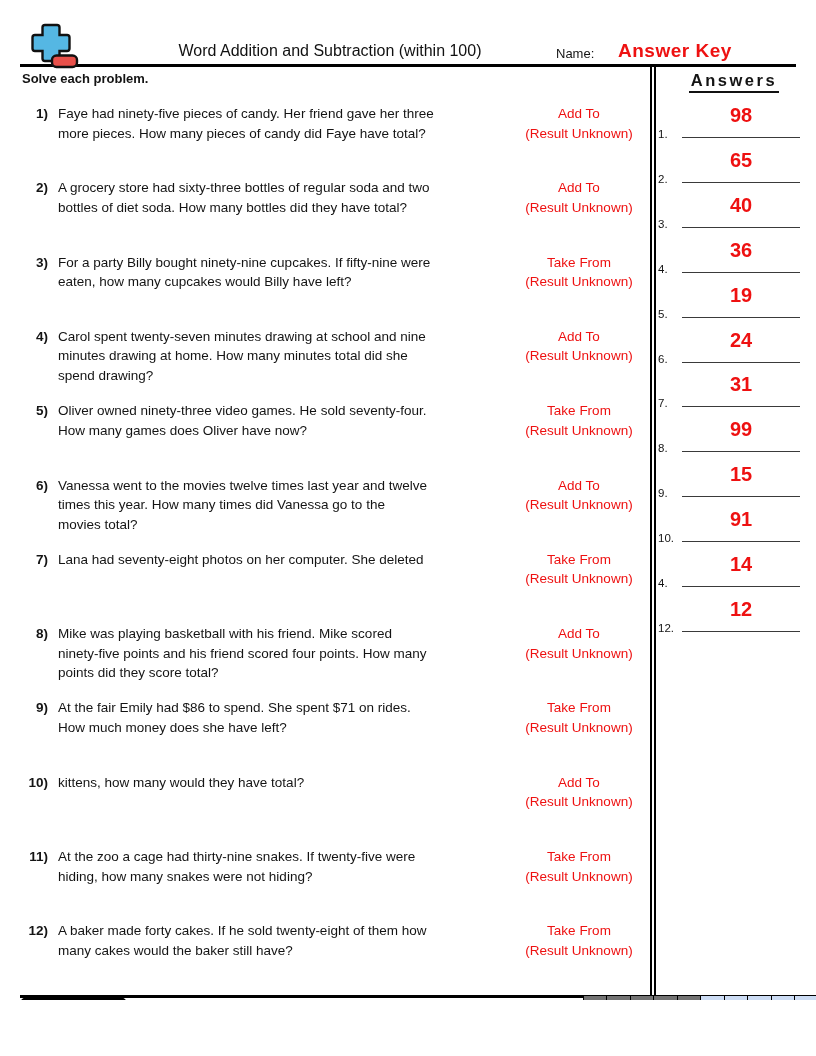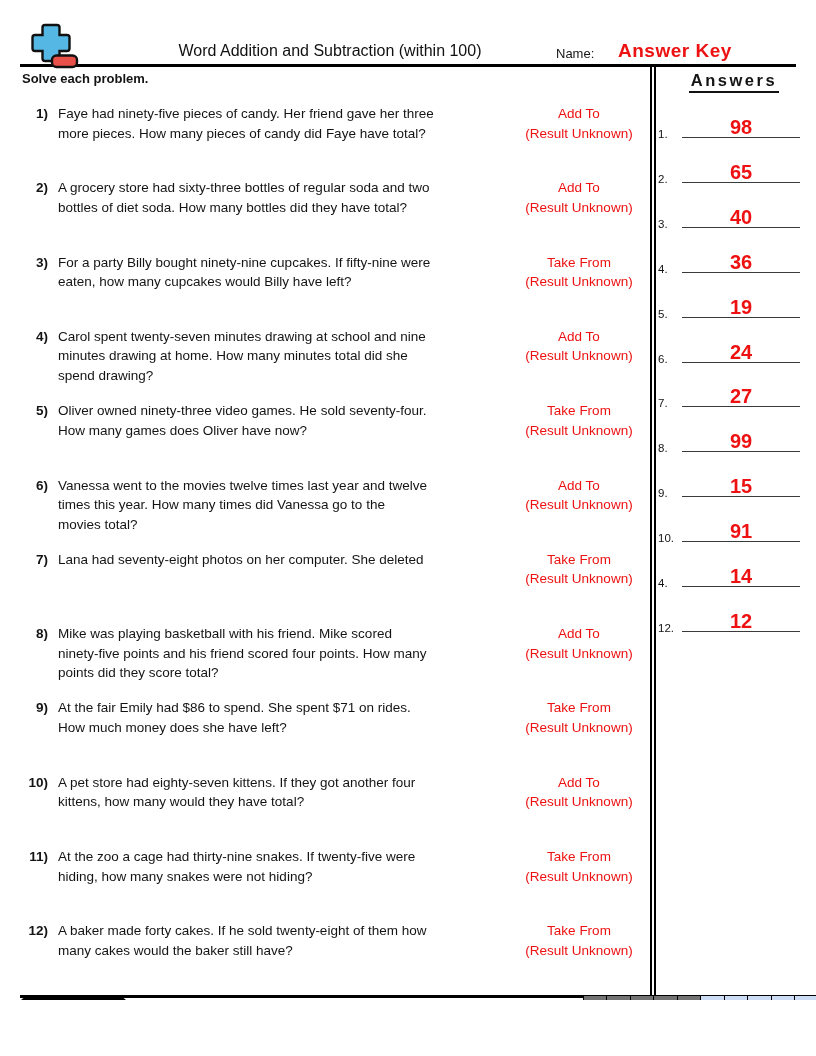--- a/index.html
+++ b/index.html
@@ -36,21 +36,21 @@
   }
   .answers-title-wrap{position:absolute;left:660px;top:71px;width:148px;text-align:center;}
   .answers-title{
     display:inline-block;font-size:16.5px;font-weight:bold;letter-spacing:2.5px;
     border-bottom:2px solid #111;padding:0 2px 1px 2px;
   }
   .answer-row{position:absolute;left:656px;width:152px;height:36px;}
   .a-num{position:absolute;left:2px;bottom:3px;font-size:11.5px;}
   .a-line{position:absolute;left:26px;right:8px;bottom:5px;border-bottom:1.8px solid #3a3a3a;}
   .a-val{
-    position:absolute;left:26px;right:8px;bottom:4px;text-align:center;
+    position:absolute;left:26px;right:8px;bottom:16px;text-align:center;
     font-size:20px;font-weight:bold;color:var(--red);
   }
   
   .problem{position:absolute;left:22px;width:628px;}
   .p-num{position:absolute;left:0;top:0;width:26px;text-align:right;font-weight:bold;font-size:13.5px;line-height:19.5px;}
   .p-text{position:absolute;left:36px;top:0;width:452px;font-size:13.5px;line-height:19.5px;}
   .p-type{
     position:absolute;left:486px;top:0;width:142px;text-align:center;
     color:var(--red);font-size:13.5px;line-height:19.5px;
   }
@@ -126,21 +126,21 @@
   </div>
 
   <div class="answer-row" style="top: 331.5px;">
     <span class="a-num">6.</span>
     <span class="a-val">24</span>
     <span class="a-line"></span>
   </div>
 
   <div class="answer-row" style="top: 376.4px;">
     <span class="a-num">7.</span>
-    <span class="a-val">27</span>
+    <span class="a-val">31</span>
     <span class="a-line"></span>
   </div>
 
   <div class="answer-row" style="top: 421.3px;">
     <span class="a-num">8.</span>
     <span class="a-val">99</span>
     <span class="a-line"></span>
   </div>
 
   <div class="answer-row" style="top: 466.2px;">
@@ -275,21 +275,20 @@
         </div>
     <div class="p-type">
           <div>Take From</div>
           <div>(Result Unknown)</div>
         </div>
   </div>
 
   <div class="problem" style="top: 772.7px;">
     <div class="p-num">10)</div>
     <div class="p-text">
-          <div>A pet store had eighty-seven kittens. If they got another four</div>
           <div>kittens, how many would they have total?</div>
         </div>
     <div class="p-type">
           <div>Add To</div>
           <div>(Result Unknown)</div>
         </div>
   </div>
 
   <div class="problem" style="top: 847px;">
     <div class="p-num">11)</div>

